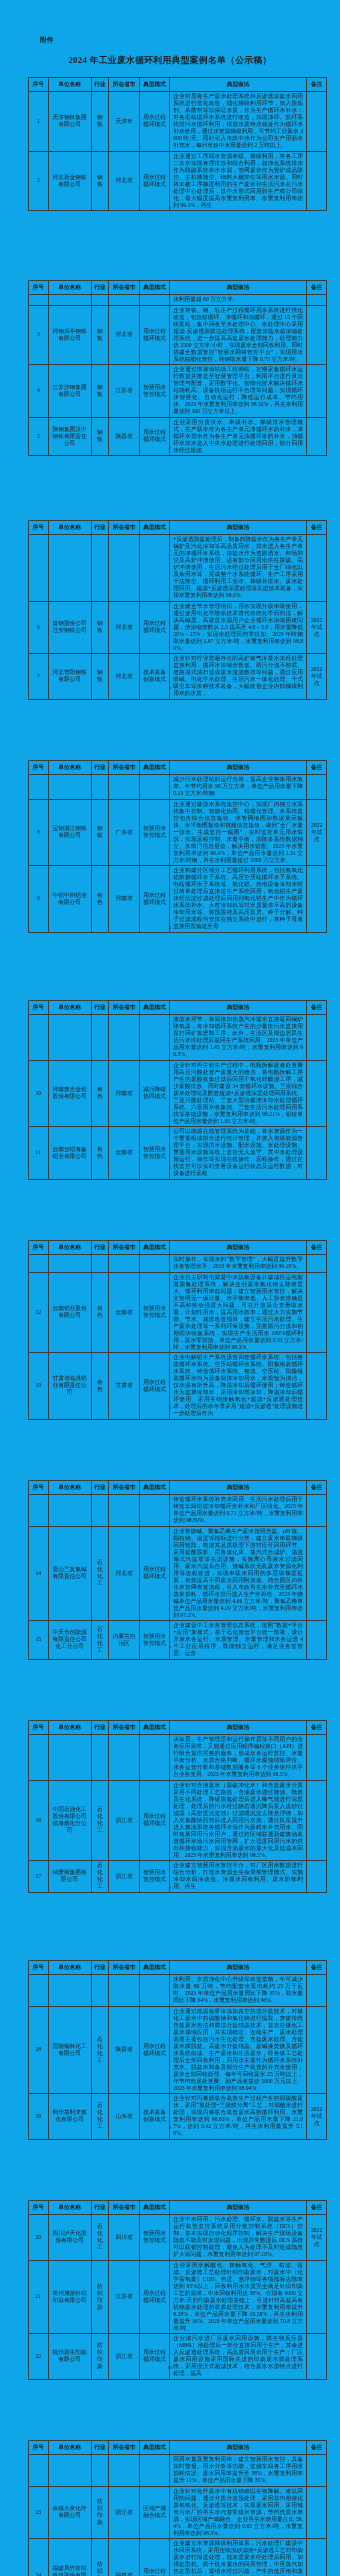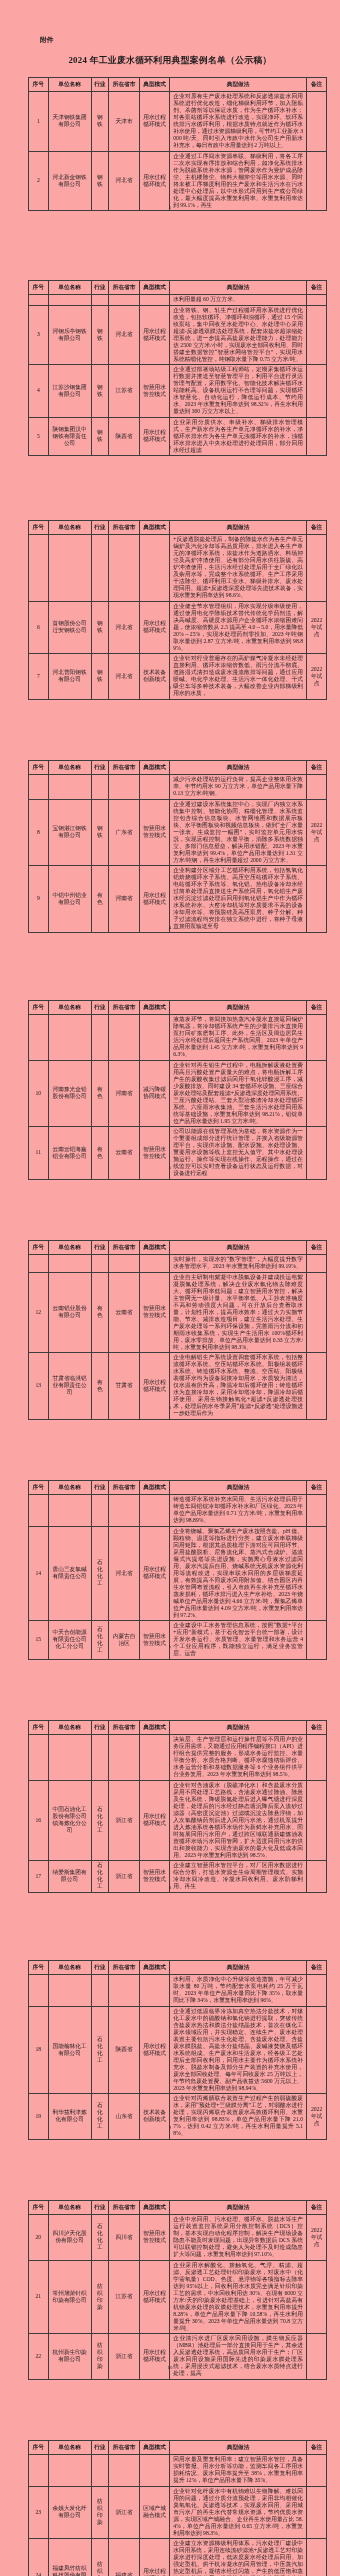--- a/index.html
+++ b/index.html
@@ -1,21 +1,21 @@
 <!DOCTYPE html>
 <html style="font-size:8.2px"><head>
 <meta charset="utf-8">
 <style>
   html,body{margin:0;padding:0;}
   body{
     width:340px;height:2884px;background:#ffffff;
     font-family:"Liberation Serif","DejaVu Serif",serif;
     color:#1c1c1c;
   }
-  .page{position:relative;width:340px;height:240px;overflow:hidden;background:#fca5a5;}
+  .page{position:relative;width:340px;height:240px;overflow:hidden;background:#0ea5e9;}
   .attachment{position:absolute;left:40px;top:36px;font-size:6.7px;font-weight:bold;}
   .doc-title{position:absolute;left:0;right:0;top:55px;text-align:center;font-size:8.8px;font-weight:bold;letter-spacing:0.3px;}
   table.tbl{position:absolute;left:28px;top:40px;width:299px;border-collapse:collapse;table-layout:fixed;}
   .page--first table.tbl{top:77px;}
   .tbl th,.tbl td{border:0.5px solid #3d3d3d;vertical-align:middle;word-break:break-all;}
   .tbl{border:0.8px solid #2e2e2e;}
   .tbl th{font-size:5.7px;font-weight:bold;padding:2.6px 0.5px;text-align:center;}
   .tbl td.c{font-size:5.7px;text-align:center;padding:1px 2.6px;line-height:7px;}
   .tbl td.practice{font-size:5.7px;line-height:7px;padding:1px 3.1px 1.5px 3.1px;text-align:justify;}
   .pagenum{position:absolute;left:0;right:0;top:205px;text-align:center;font-size:4.9px;color:#2a2a2a;}

